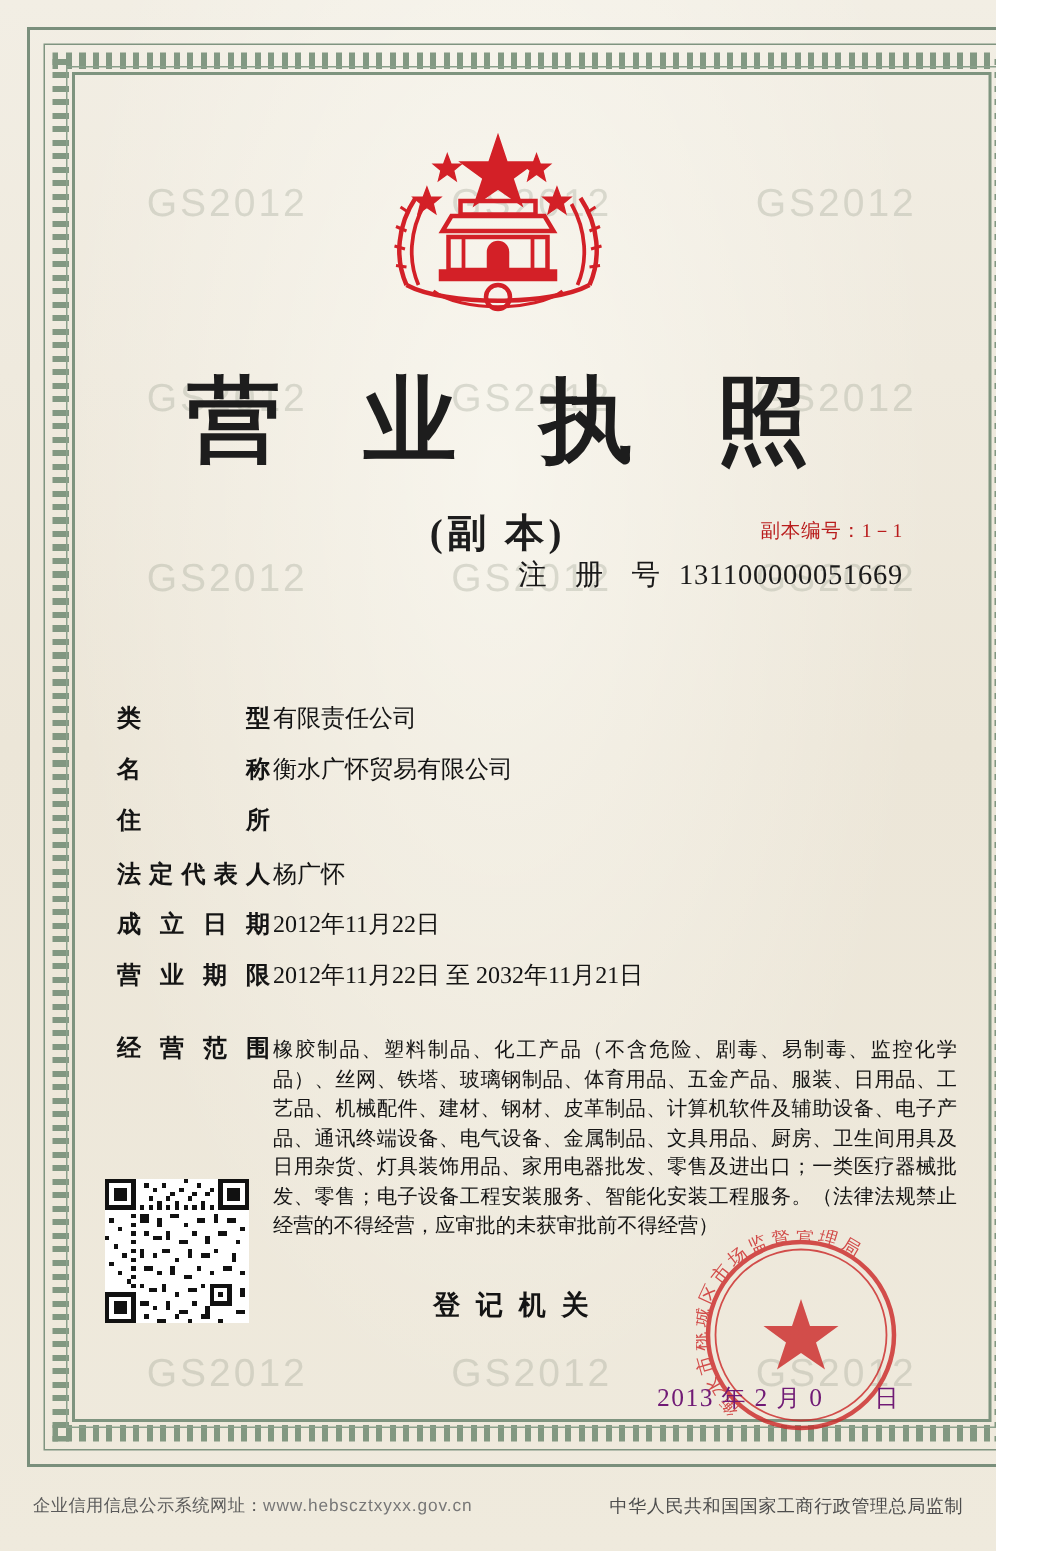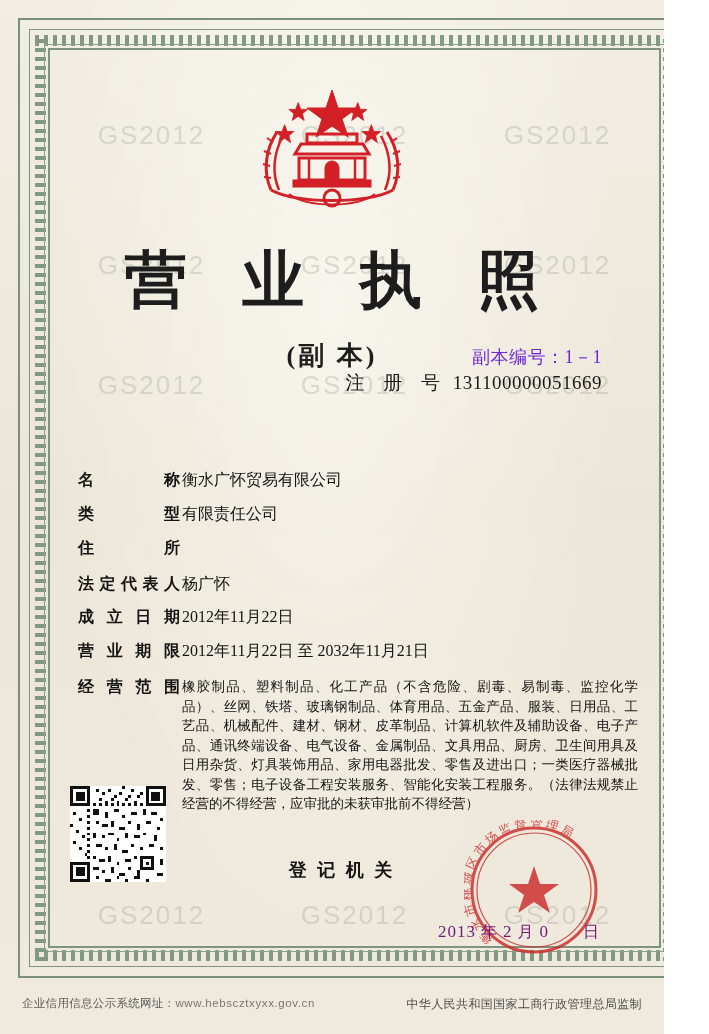--- a/index.html
+++ b/index.html
@@ -134,22 +134,22 @@
     font-size: 26px;
     letter-spacing: 3px;
     color: #1d1d1d;
     font-weight: 700;
   }
 
   .copy-no {
     position: absolute;
     right: 62px;
     top: 345px;
-    font-size: 18px;
-    color: #6d28d9;
+    font-size: 13px;
+    color: #b91c1c;
     letter-spacing: 0.5px;
   }
   .reg-no {
     position: absolute;
     right: 62px;
     top: 370px;
     font-size: 19px;
     color: #1a1a1a;
     letter-spacing: 1px;
     white-space: nowrap;
@@ -357,43 +357,43 @@
 
   <div class="copy-no">副本编号：1－1</div>
 
   <div class="reg-no">
     <span class="lbl">注 册 号</span>
     <span class="val">131100000051669</span>
   </div>
 
   <div class="fields">
     <div class="row">
+      <div class="label">类型</div>
+      <div class="value">有限责任公司</div>
+    </div>
+    <div class="row">
       <div class="label">名称</div>
       <div class="value">衡水广怀贸易有限公司</div>
-    </div>
-    <div class="row">
-      <div class="label">类型</div>
-      <div class="value">有限责任公司</div>
     </div>
     <div class="row">
       <div class="label">住所</div>
     </div>
     <div class="row" style="margin-top:16px;">
       <div class="label">法定代表人</div>
       <div class="value">杨广怀</div>
     </div>
     <div class="row">
       <div class="label">成立日期</div>
       <div class="value">2012年11月22日</div>
     </div>
     <div class="row">
       <div class="label">营业期限</div>
       <div class="value">2012年11月22日 至 2032年11月21日</div>
     </div>
-    <div class="row scope" style="margin-top:15px;justify-content:flex-end;">
+    <div class="row scope" style="margin-top:28px;justify-content:flex-end;">
       <div class="label">经营范围</div>
       <div class="value">橡胶制品、塑料制品、化工产品（不含危险、剧毒、易制毒、监控化学品）、丝网、铁塔、玻璃钢制品、体育用品、五金产品、服装、日用品、工艺品、机械配件、建材、钢材、皮革制品、计算机软件及辅助设备、电子产品、通讯终端设备、电气设备、金属制品、文具用品、厨房、卫生间用具及日用杂货、灯具装饰用品、家用电器批发、零售及进出口；一类医疗器械批发、零售；电子设备工程安装服务、智能化安装工程服务。（法律法规禁止经营的不得经营，应审批的未获审批前不得经营）</div>
     </div>
   </div>
 
   <div class="qr">
     <svg class="grid" viewBox="0 0 33 33" width="96" height="96" xmlns="http://www.w3.org/2000/svg" shape-rendering="crispEdges">
       <rect width="33" height="33" fill="#ffffff"></rect>
       <g fill="#111111">
 

